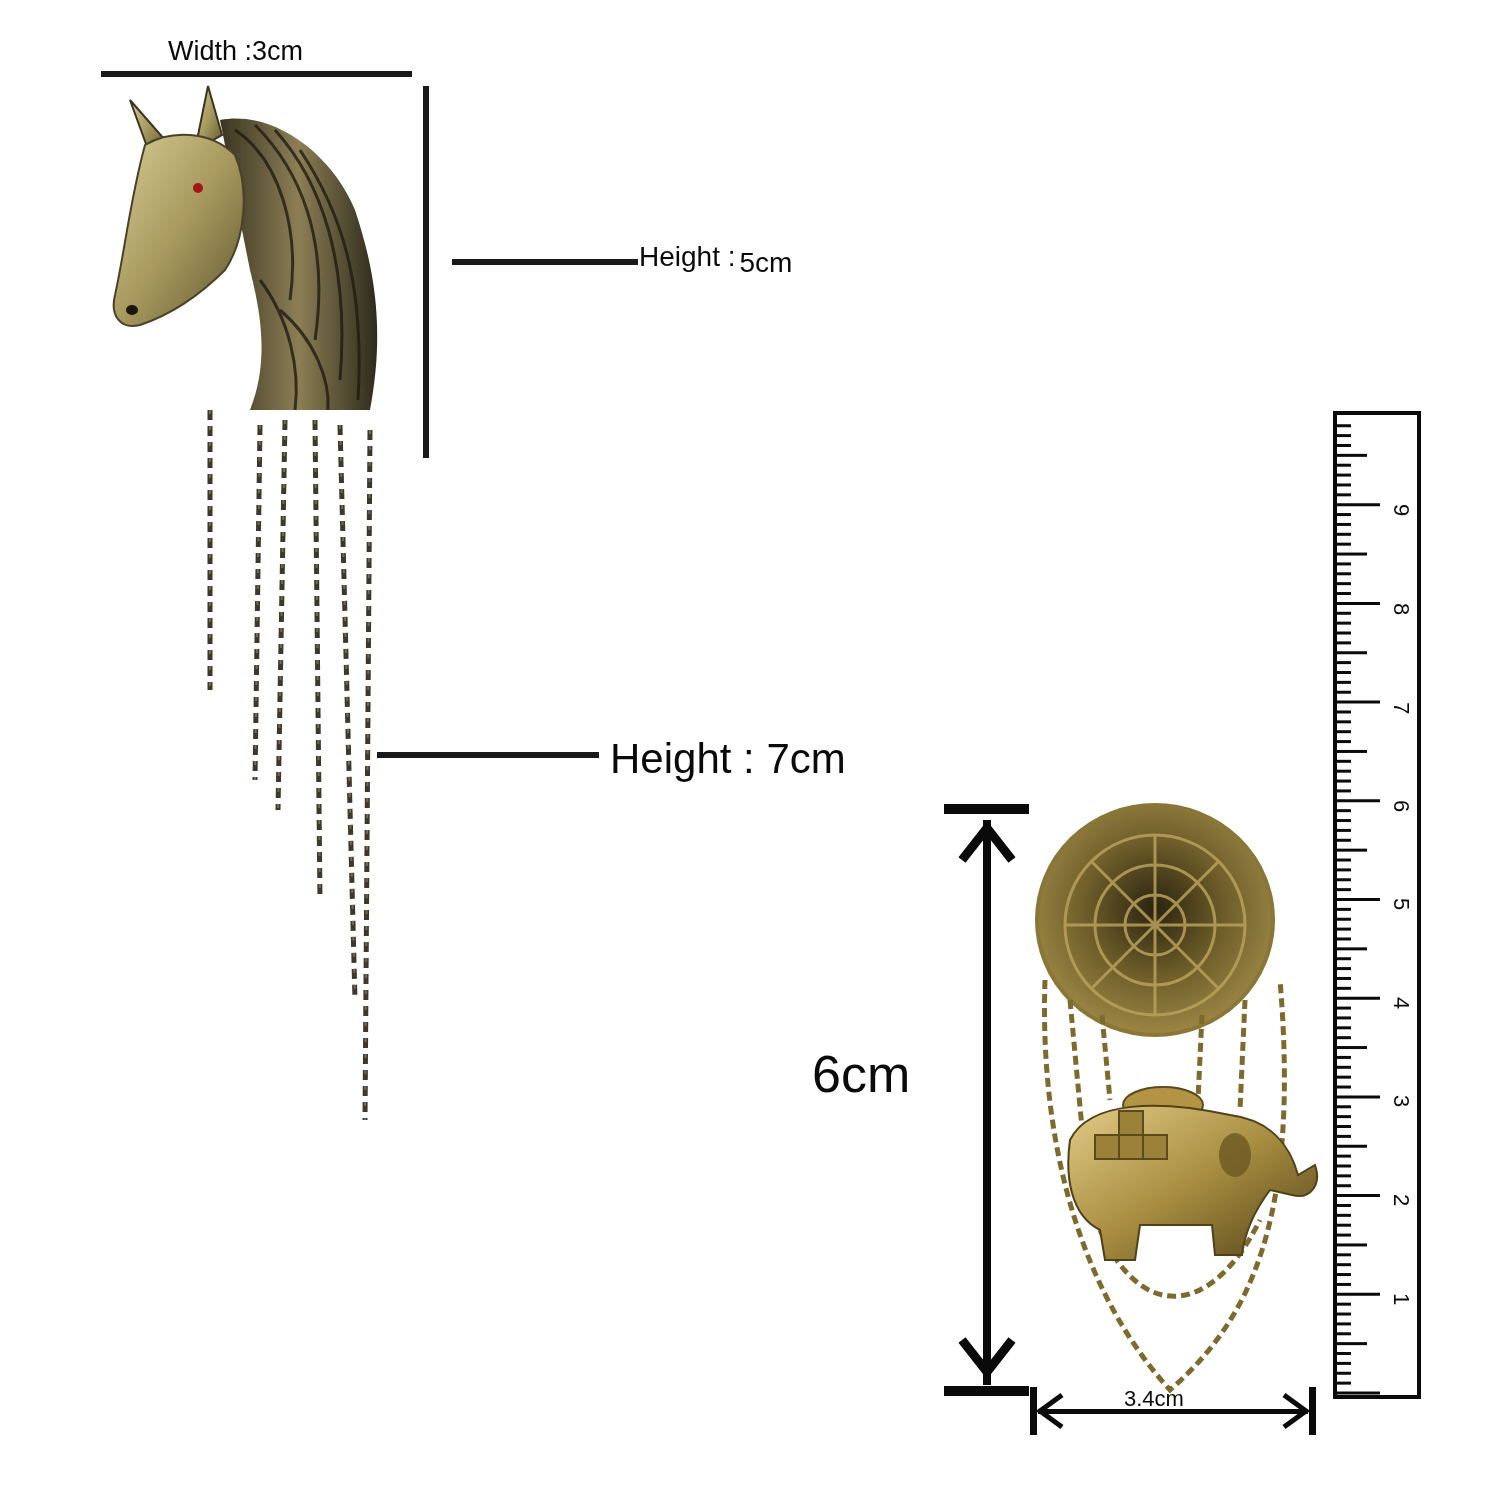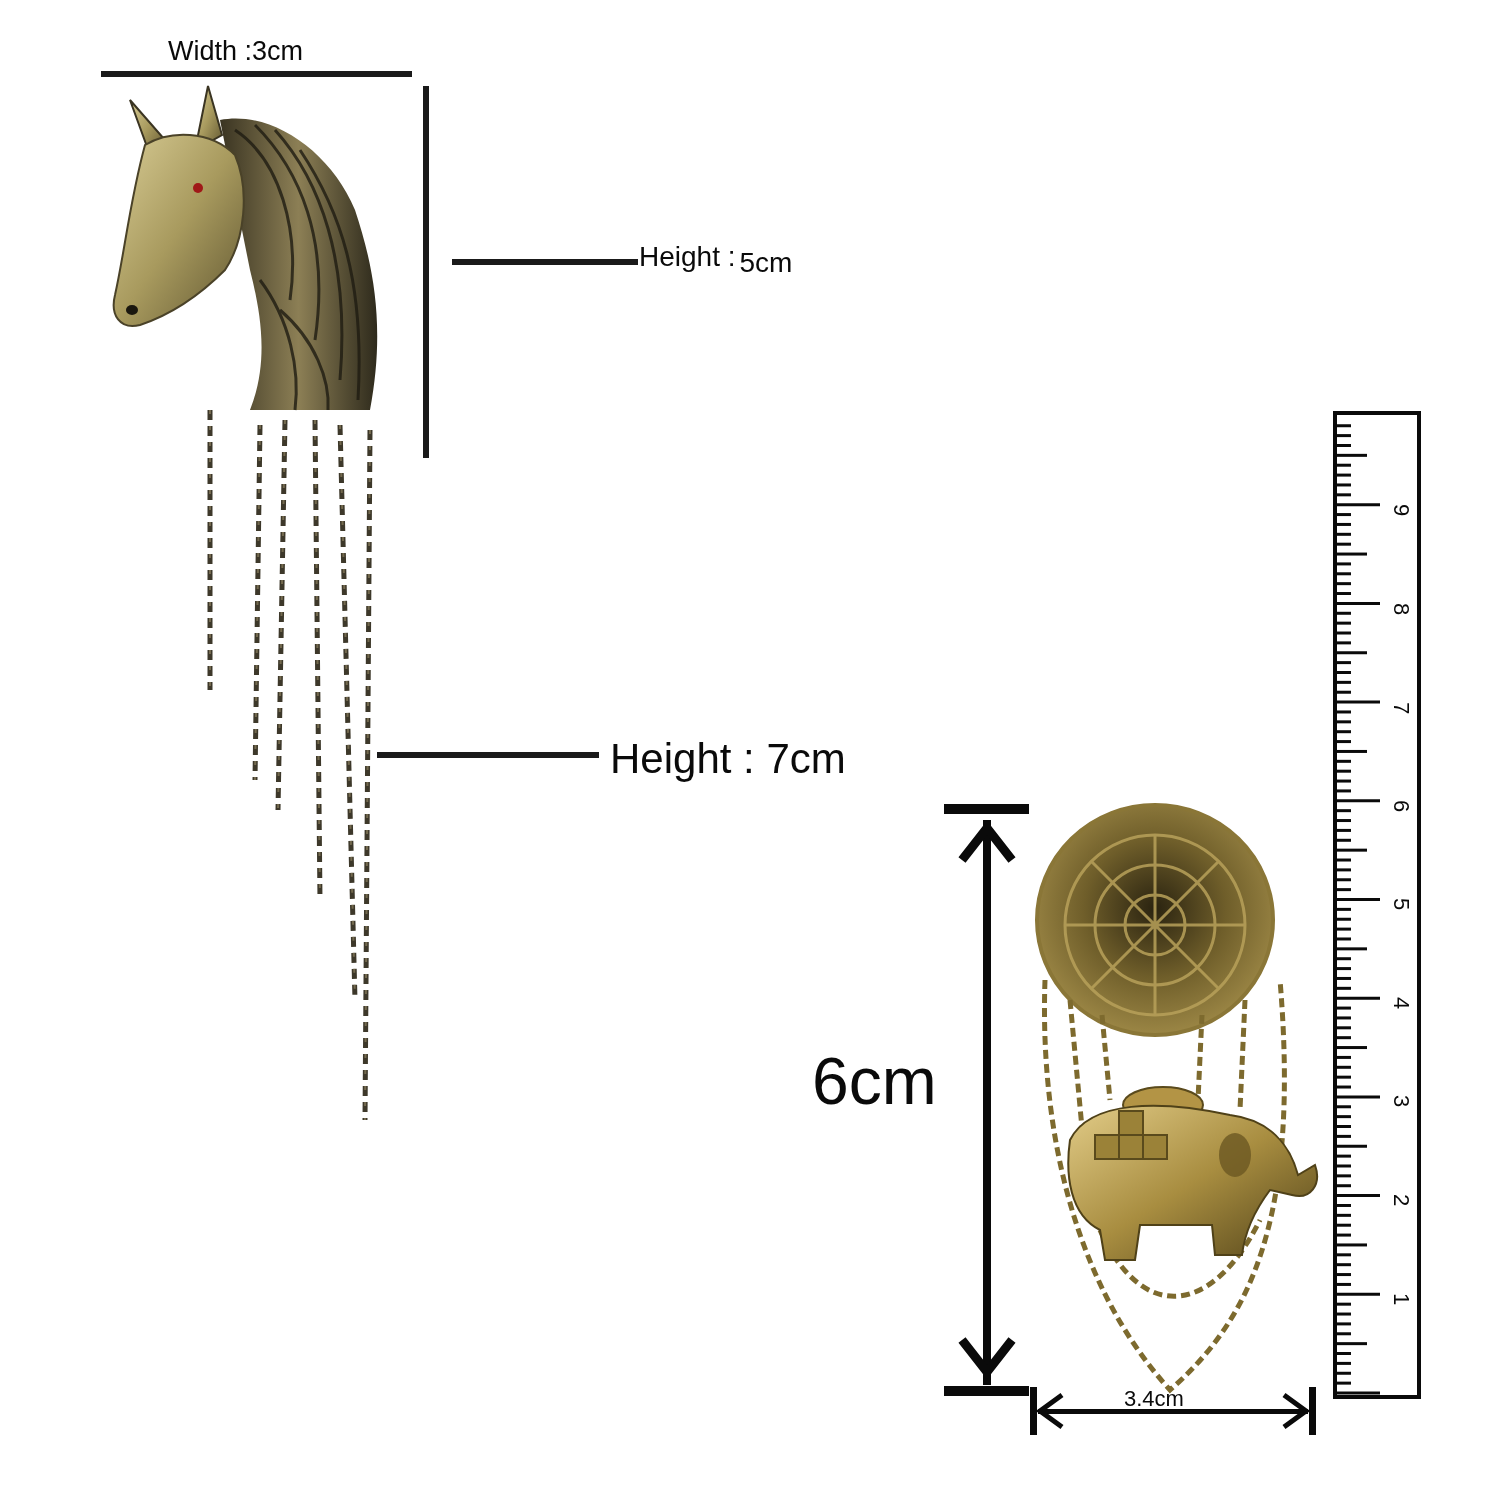--- a/index.html
+++ b/index.html
@@ -83,21 +83,21 @@
 
 <div>
 
   <svg width="90" height="600" style="left:940px; top:800px;" viewBox="0 0 90 600">
     <rect x="4" y="4" width="85" height="10" fill="#0a0a0a"></rect>
     <rect x="4" y="586" width="85" height="10" fill="#0a0a0a"></rect>
     <rect x="43" y="20" width="8" height="565" fill="#0a0a0a"></rect>
     <path d="M22 60 L47 28 L72 60" fill="none" stroke="#0a0a0a" stroke-width="9"></path>
     <path d="M22 540 L47 572 L72 540" fill="none" stroke="#0a0a0a" stroke-width="9"></path>
   </svg>
-  <div class="abs label" style="left:812px; top:1048px; font-size:66px;">6cm</div>
+  <div class="abs label" style="left:812px; top:1048px; font-size:52px;">6cm</div>
 
   <svg width="290" height="60" style="left:1028px; top:1385px;" viewBox="0 0 290 60">
     <rect x="2" y="2" width="7" height="48" fill="#0a0a0a"></rect>
     <rect x="281" y="2" width="7" height="48" fill="#0a0a0a"></rect>
     <rect x="10" y="24" width="270" height="5" fill="#0a0a0a"></rect>
     <path d="M34 10 L12 26 L34 42" fill="none" stroke="#0a0a0a" stroke-width="5"></path>
     <path d="M256 10 L278 26 L256 42" fill="none" stroke="#0a0a0a" stroke-width="5"></path>
   </svg>
   <div class="abs label" style="left:1124px; top:1388px; font-size:22px;">3.4cm</div>
 

